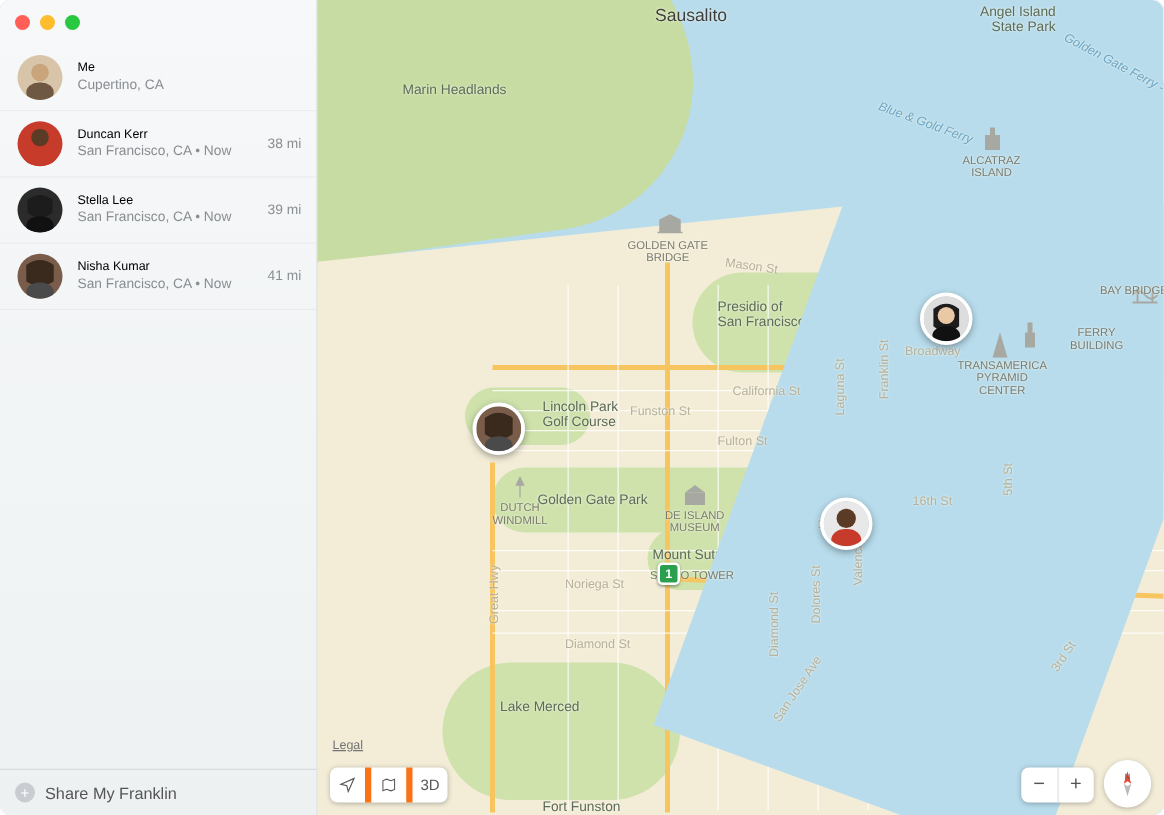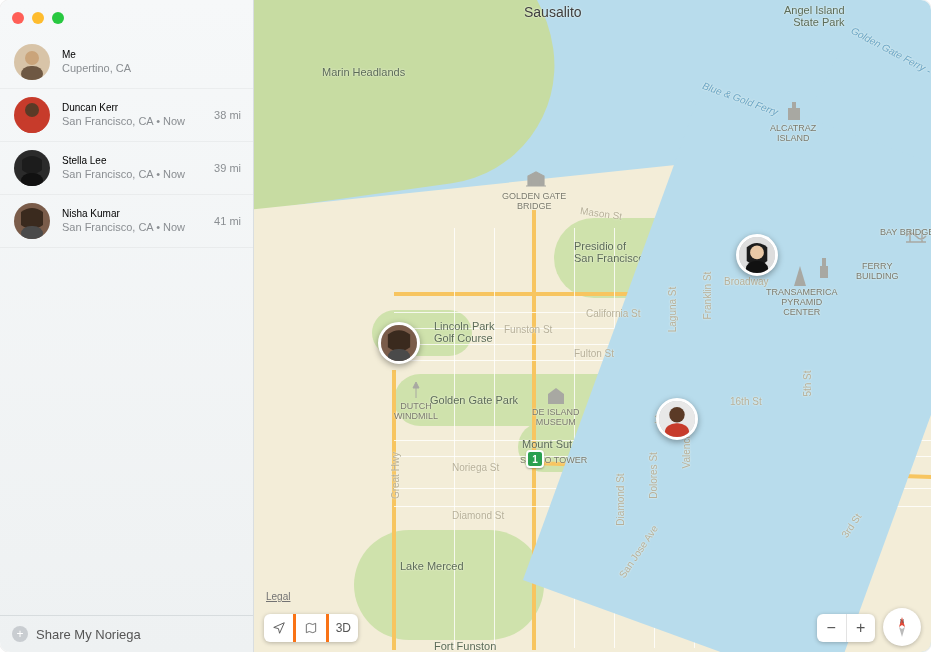--- a/index.html
+++ b/index.html
@@ -149,21 +149,21 @@
 
   
   .legal { position:absolute; left:12px; bottom:50px; font-size:10px; color:#737373; text-decoration:underline; }
   .ctrl-box {
     position:absolute; background:#fff; border-radius:6px;
     box-shadow:0 1px 4px rgba(0,0,0,.25);
     display:flex; align-items:center; justify-content:center;
   }
   .map-mode { left:10px; bottom:10px; width:94px; height:28px; }
   .map-mode .btn { flex:1; display:flex;align-items:center;justify-content:center; height:100%; font-size:12px; color:#555; }
-  .map-mode .btn + .btn { border-left:3px solid #f97316;}
+  .map-mode .btn + .btn { border-left:5px solid #f97316;}
   .zoom { right:56px; bottom:10px; width:58px; height:28px; }
   .zoom .btn { flex:1; display:flex;align-items:center;justify-content:center; height:100%; font-size:16px; color:#555; }
   .zoom .btn + .btn { border-left:1px solid #e3e3e3;}
   .compass {
     position:absolute; right:10px; bottom:6px; width:38px; height:38px;
     border-radius:50%; background:#fff; box-shadow:0 1px 4px rgba(0,0,0,.25);
     display:flex;align-items:center;justify-content:center;
   }
   .compass svg { width:26px; height:26px; }
 
@@ -244,21 +244,21 @@
           <div class="name">Nisha Kumar</div>
           <div class="sub">San Francisco, CA  •  Now</div>
         </div>
         <div class="dist">41 mi</div>
       </div>
 
     </div>
 
     <div class="footer">
       <div class="plus-circ">+</div>
-      <span>Share My Noriega</span>
+      <span>Share My Franklin</span>
     </div>
   </div>
 
   <div class="map">
     <div class="map-bg">
       <div class="water"></div>
       <div class="land-head"></div>
       <div class="land-main"></div>
       <div class="park presidio"></div>
       <div class="park ggpark"></div>

